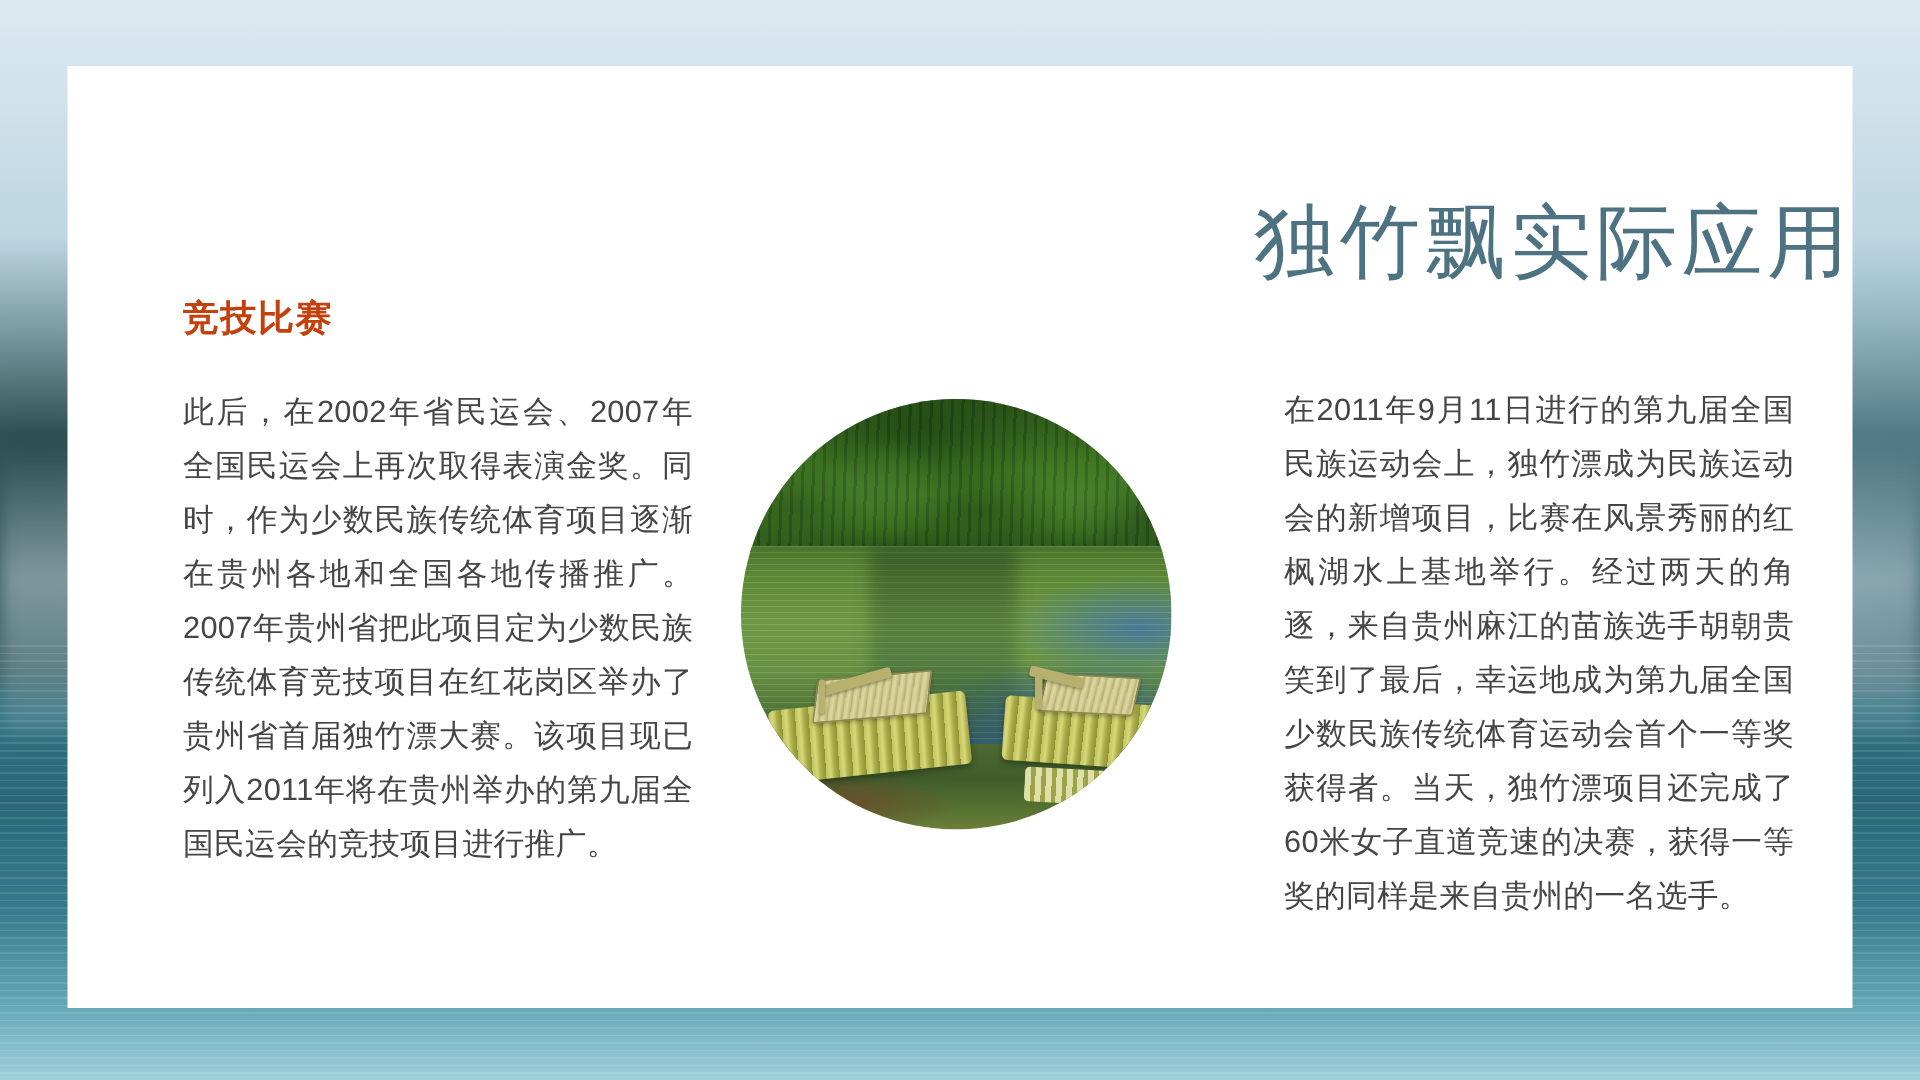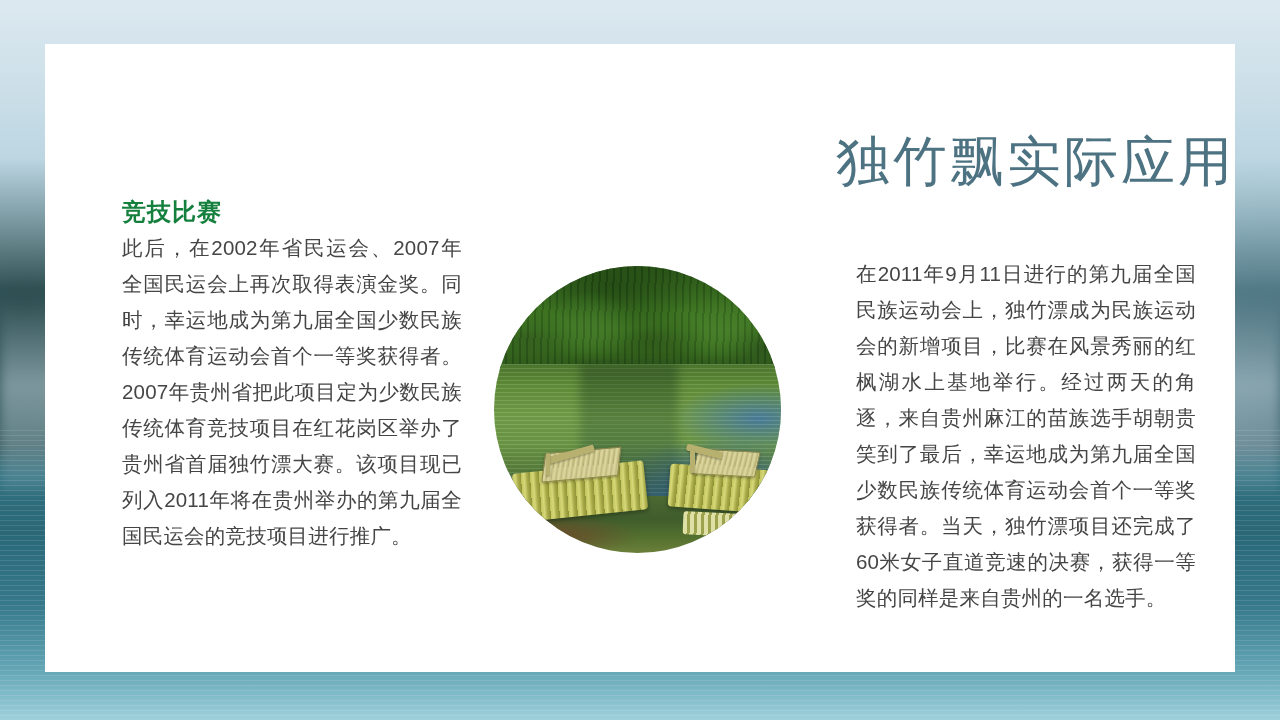--- a/index.html
+++ b/index.html
@@ -51,22 +51,22 @@
     font-family:"Liberation Serif","DejaVu Serif", serif;
     font-size:54px; font-weight:400; letter-spacing:3px;
     color:#4d7383; white-space:nowrap;margin-top:18px;
   }
 
   
   #left-column {
     position:absolute; left:77px; top:152px; width:340px;
   }
   #section-heading {
-    font-size:24px; font-weight:bold; color:#15803d;
-    letter-spacing:1px; margin-bottom:2px;
+    font-size:24px; font-weight:bold; color:#c2410c;
+    letter-spacing:1px; margin-bottom:29px;
   }
   .body-paragraph {
     font-size:20.5px; line-height:36px; color:#454545;
     text-align:justify; text-justify:inter-ideograph;
     letter-spacing:0.2px;
   }
 
   
   #photo-circle {
     position:absolute; left:449px; top:222px;
@@ -166,21 +166,21 @@
   <div id="mist"></div>
   <div id="water-ripples"></div>
 </div>
 
 <div id="slide-card">
 
   <h1 id="page-title">独竹飘实际应用</h1>
 
   <div id="left-column">
     <div id="section-heading">竞技比赛</div>
-    <p class="body-paragraph">此后，在2002年省民运会、2007年全国民运会上再次取得表演金奖。同时，幸运地成为第九届全国少数民族传统体育运动会首个一等奖获得者。2007年贵州省把此项目定为少数民族传统体育竞技项目在红花岗区举办了贵州省首届独竹漂大赛。该项目现已列入2011年将在贵州举办的第九届全国民运会的竞技项目进行推广。</p>
+    <p class="body-paragraph">此后，在2002年省民运会、2007年全国民运会上再次取得表演金奖。同时，作为少数民族传统体育项目逐渐在贵州各地和全国各地传播推广。2007年贵州省把此项目定为少数民族传统体育竞技项目在红花岗区举办了贵州省首届独竹漂大赛。该项目现已列入2011年将在贵州举办的第九届全国民运会的竞技项目进行推广。</p>
   </div>
 
   <div id="photo-circle">
     <div class="scene">
       <div class="forest"></div>
       <div class="lake"></div>
       <div class="lake-reflection"></div>
       <div class="shore"></div>
       <div class="raft raft-left"></div>
       <div class="raft raft-right"></div>

